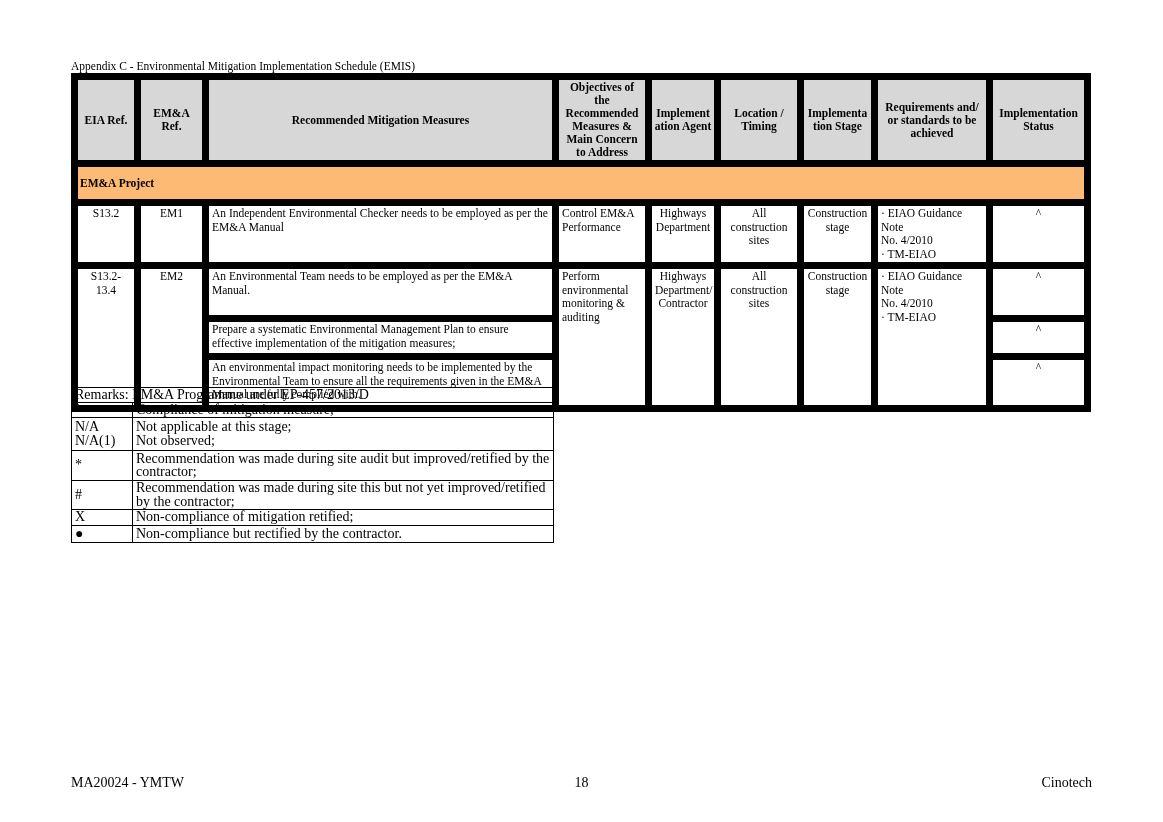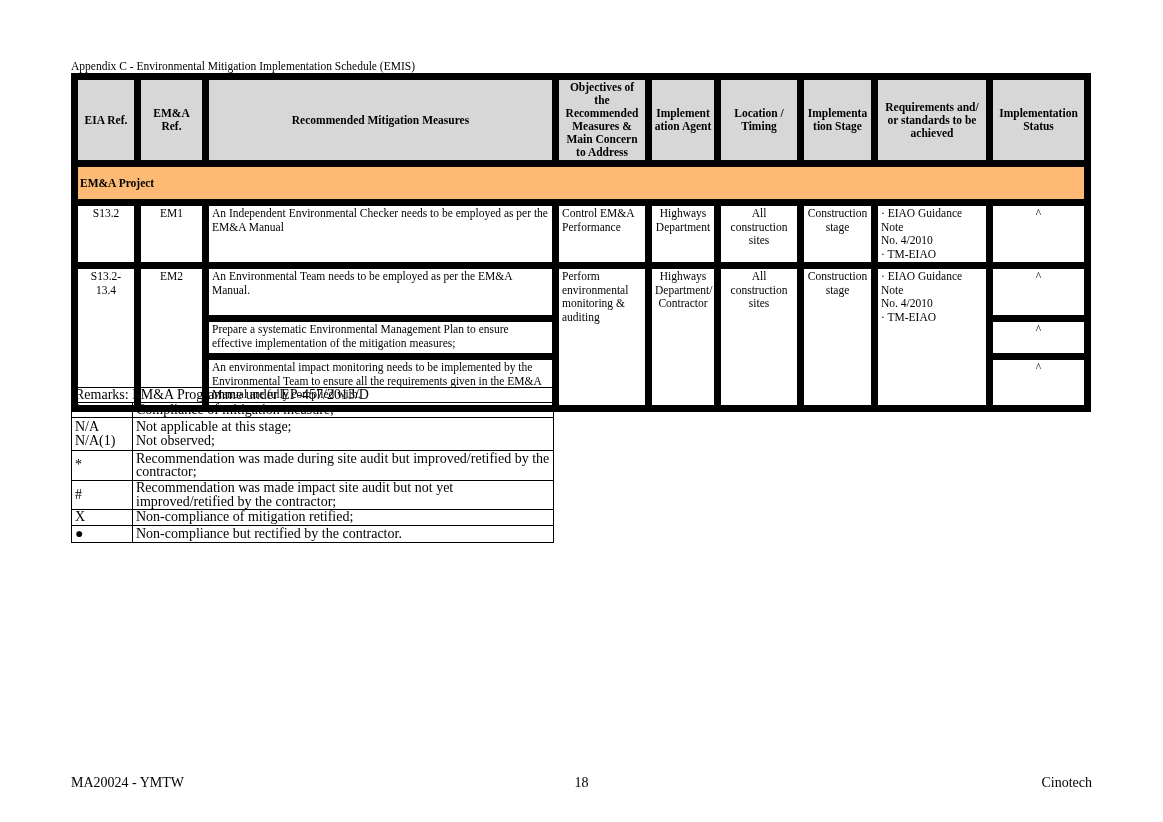--- a/index.html
+++ b/index.html
@@ -181,21 +181,21 @@
 N/A(1)</td>
         <td>Not applicable at this stage;
 Not observed;</td>
       </tr>
       <tr class="rt-r3">
         <td>*</td>
         <td>Recommendation was made during site audit but improved/retified by the contractor;</td>
       </tr>
       <tr class="rt-r4">
         <td>#</td>
-        <td>Recommendation was made impact site audit but not yet improved/retified by the contractor;</td>
+        <td>Recommendation was made during site this but not yet improved/retified by the contractor;</td>
       </tr>
       <tr class="rt-r5">
         <td>X</td>
         <td>Non-compliance of mitigation retified;</td>
       </tr>
       <tr class="rt-r6">
         <td>●</td>
         <td>Non-compliance but rectified by the contractor.</td>
       </tr>
     </tbody>

